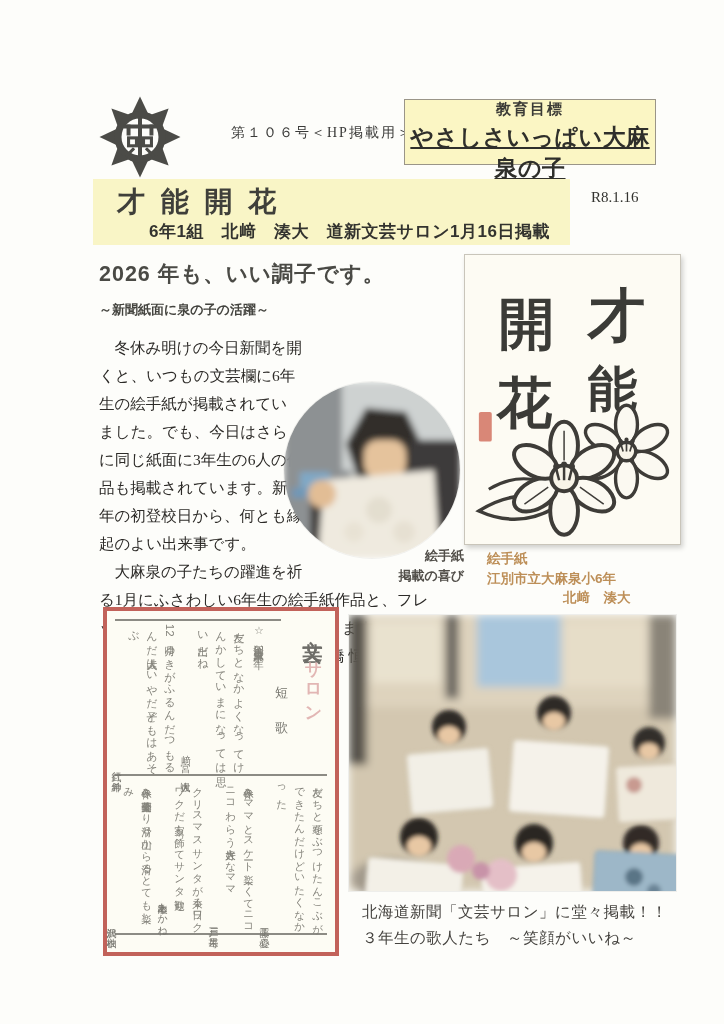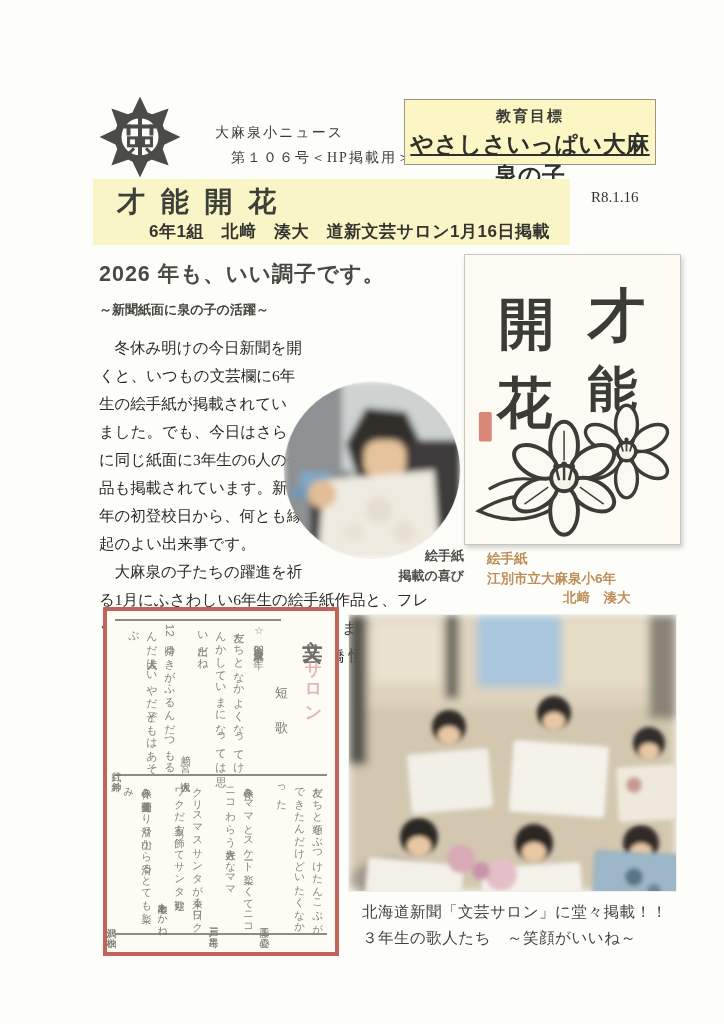--- a/index.html
+++ b/index.html
@@ -4,21 +4,21 @@
 <style>
   * { margin:0; padding:0; box-sizing:border-box; }
   body { background:#e8e8e6; font-family:"Liberation Sans","DejaVu Sans",sans-serif; }
   .page { position:relative; width:724px; height:1024px; margin:0 auto; background:#fdfdfa; overflow:hidden; }
 
   
   .emblem { position:absolute; left:95px; top:93px; width:90px; height:88px; }
   .masthead-text { position:absolute; left:215px; top:120px; font-family:"Liberation Serif","DejaVu Serif",serif; font-size:14px; color:#3a3a38; letter-spacing:2px; line-height:1.8; }
   .masthead-text .issue { margin-left:16px; }
 
-  .edu-box { position:absolute; left:404px; top:99px; width:252px; height:66px; background:#fbf6c4; border:1px solid #9a9588; text-align:center; padding-top:7px; }
+  .edu-box { position:absolute; left:404px; top:99px; width:252px; height:66px; background:#fbf6c4; border:1px solid #9a9588; text-align:center; }
   .edu-box .label { font-size:15px; font-weight:bold; color:#3b3b36; letter-spacing:2px; }
   .edu-box .goal { font-size:23px; font-weight:bold; color:#2f2f2b; text-decoration:underline; margin-top:3px; letter-spacing:0.5px; }
 
   
   .title-band { position:absolute; left:93px; top:179px; width:477px; height:66px; background:#f9f5c6; }
   .title-band .title { position:absolute; left:24px; top:4px; font-size:28px; font-weight:900; color:#3f3f3a; letter-spacing:4px; }
   .title-band .subtitle { position:absolute; left:56px; top:41px; font-size:17px; font-weight:bold; color:#33332f; letter-spacing:0.5px; }
   .date { position:absolute; left:591px; top:189px; font-family:"Liberation Serif","DejaVu Serif",serif; font-size:15px; color:#33332f; }
 
   
@@ -80,21 +80,20 @@
         <path d="M50 29 V70"></path>
         <path d="M37 38 V46 M63 38 V46"></path>
         <rect x="37" y="51" width="9" height="9" stroke-width="3.5"></rect>
         <rect x="54" y="51" width="9" height="9" stroke-width="3.5"></rect>
         <path d="M42 64 L35 71 M58 64 L65 71" stroke-width="3.5"></path>
       </g>
     </svg>
   </div>
 
   <div class="masthead-text">
-    <div>大麻泉小ニュース</div>
     <div class="issue">第１０６号＜HP掲載用＞</div>
   </div>
 
   <div class="edu-box">
     <div class="label">教育目標</div>
     <div class="goal">やさしさいっぱい大麻泉の子</div>
   </div>
 
   <div class="title-band">
     <div class="title">才 能 開 花</div>

